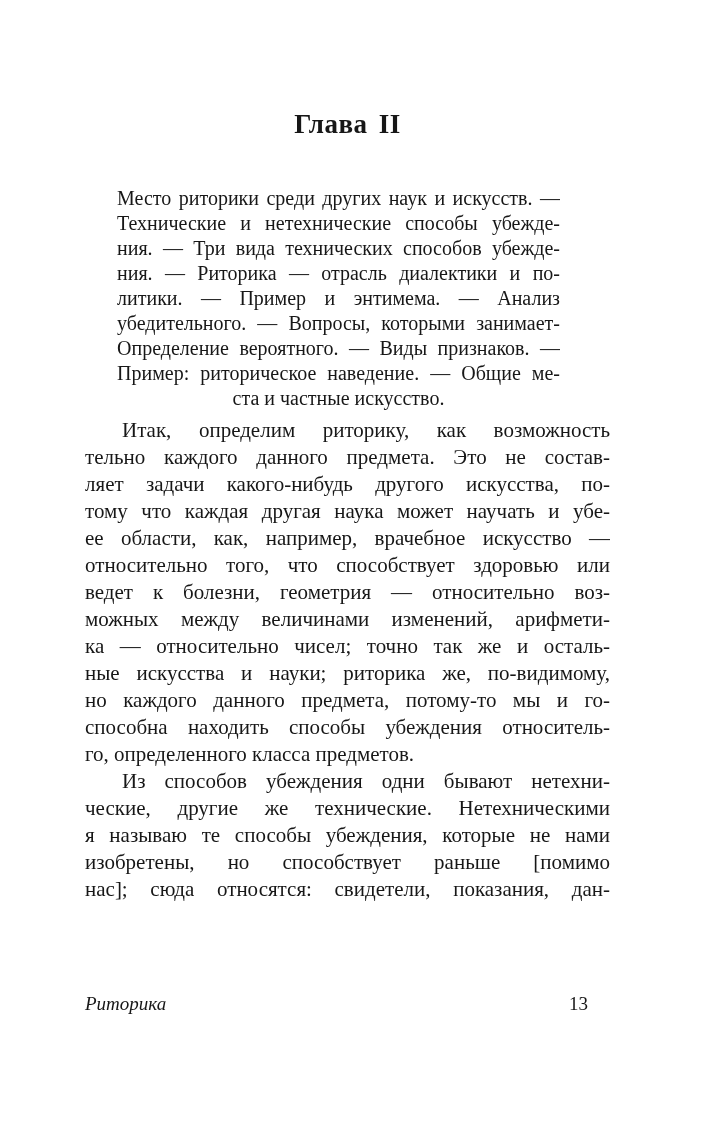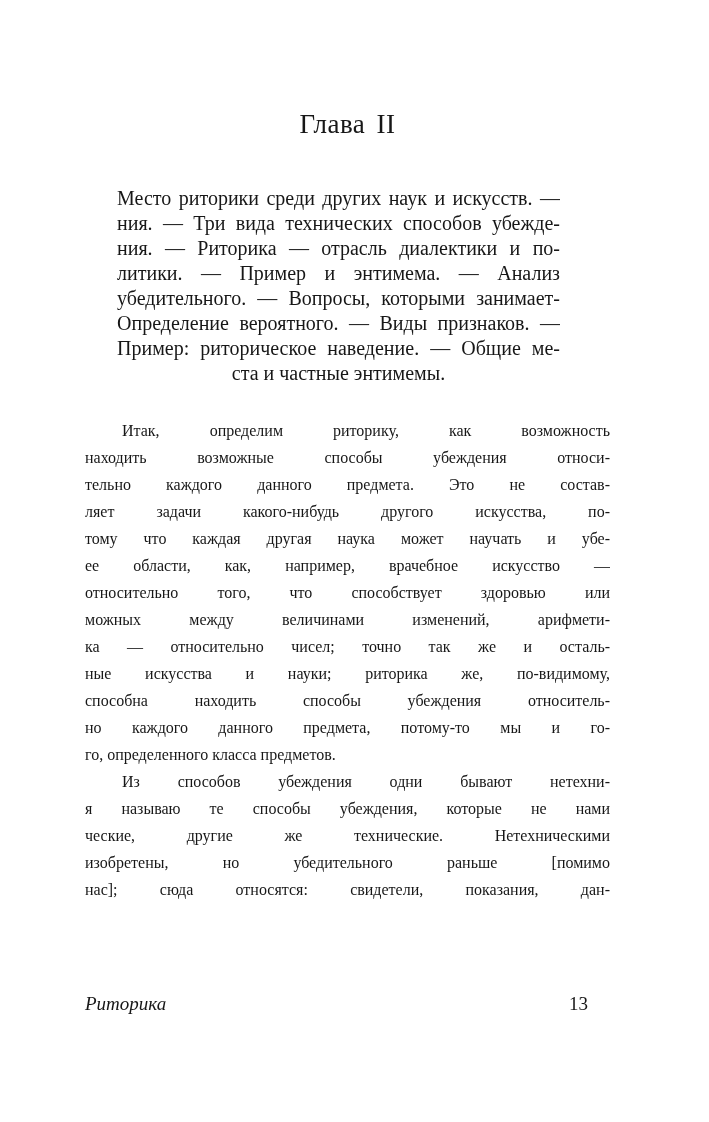--- a/index.html
+++ b/index.html
@@ -12,35 +12,35 @@
     position: relative;
     width: 709px; height: 1122px;
     background: #ffffff;
     color: #171717;
     overflow: hidden;
   }
 
   .chapter-title {
     position: absolute; top: 108px; left: 85px; width: 525px;
     text-align: center;
-    font-weight: normal;
+    font-weight: bold;
     font-size: 27px;
     line-height: 32px;
     word-spacing: 4px;
     letter-spacing: 0.5px;
   }
 
   .summary {
     position: absolute; top: 146px; left: 117px; width: 443px;
     font-size: 20px;
     margin-top: 40px;
   }
   .summary .line { height: 25px; line-height: 25px; }
 
-  .body-text { position: absolute; top: 417px; left: 85px; width: 525px; font-size: 16px; }
+  .body-text { position: absolute; top: 417px; left: 85px; width: 525px; font-size: 21px; }
   .para .line { height: 27px; line-height: 27px; }
   .para .line:first-child { text-indent: 37px; }
 
   
   .line { text-align: justify; overflow: hidden; }
   .line::after { content: ""; display: inline-block; width: 100%; height: 0; vertical-align: top; }
   .line.last::after { content: none; }
   .para .line.last { text-align: left; }
   .para.justify-last .line.last { text-align: justify; }
   .para.justify-last .line.last::after { content: ""; display: inline-block; width: 100%; height: 0; vertical-align: top; }
@@ -56,50 +56,51 @@
 </style>
 </head>
 <body>
 
 <div class="page">
 
   <div class="chapter-title">Глава II</div>
 
   <div class="summary">
       <div class="line">Место риторики среди других наук и искусств. —</div>
+      <div class="line">Технические и нетехнические способы убежде-</div>
       <div class="line">ния. — Три вида технических способов убежде-</div>
       <div class="line">ния. — Риторика — отрасль диалектики и по-</div>
       <div class="line">литики. — Пример и энтимема. — Анализ</div>
       <div class="line">убедительного. — Вопросы, которыми занимает-</div>
       <div class="line">Определение вероятного. — Виды признаков. —</div>
       <div class="line">Пример: риторическое наведение. — Общие ме-</div>
-      <div class="line last">ста и частные энтимемы.</div>
+      <div class="line last">ста и частные искусство.</div>
     </div>
 
   <div class="body-text">
     <div class="para">
         <div class="line">Итак, определим риторику, как возможность</div>
-        <div class="line">находить возможные способы убеждения относи-</div>
         <div class="line">тельно каждого данного предмета. Это не состав-</div>
         <div class="line">ляет задачи какого-нибудь другого искусства, по-</div>
         <div class="line">тому что каждая другая наука может научать и убе-</div>
         <div class="line">ее области, как, например, врачебное искусство —</div>
         <div class="line">относительно того, что способствует здоровью или</div>
+        <div class="line">ведет к болезни, геометрия — относительно воз-</div>
         <div class="line">можных между величинами изменений, арифмети-</div>
         <div class="line">ка — относительно чисел; точно так же и осталь-</div>
         <div class="line">ные искусства и науки; риторика же, по-видимому,</div>
+        <div class="line">но каждого данного предмета, потому-то мы и го-</div>
         <div class="line">способна находить способы убеждения относитель-</div>
-        <div class="line">но каждого данного предмета, потому-то мы и го-</div>
         <div class="line last">го, определенного класса предметов.</div>
       </div>
     <div class="para justify-last">
         <div class="line">Из способов убеждения одни бывают нетехни-</div>
+        <div class="line">ческие, другие же технические. Нетехническими</div>
         <div class="line">я называю те способы убеждения, которые не нами</div>
-        <div class="line">ческие, другие же технические. Нетехническими</div>
-        <div class="line">изобретены, но убедительного раньше [помимо</div>
+        <div class="line">изобретены, но способствует раньше [помимо</div>
         <div class="line last">нас]; сюда относятся: свидетели, показания, дан-</div>
       </div>
   </div>
 
   <div class="footer">
     <span class="running-title">Риторика</span>
     <span class="page-number">13</span>
   </div>
 
 </div>

